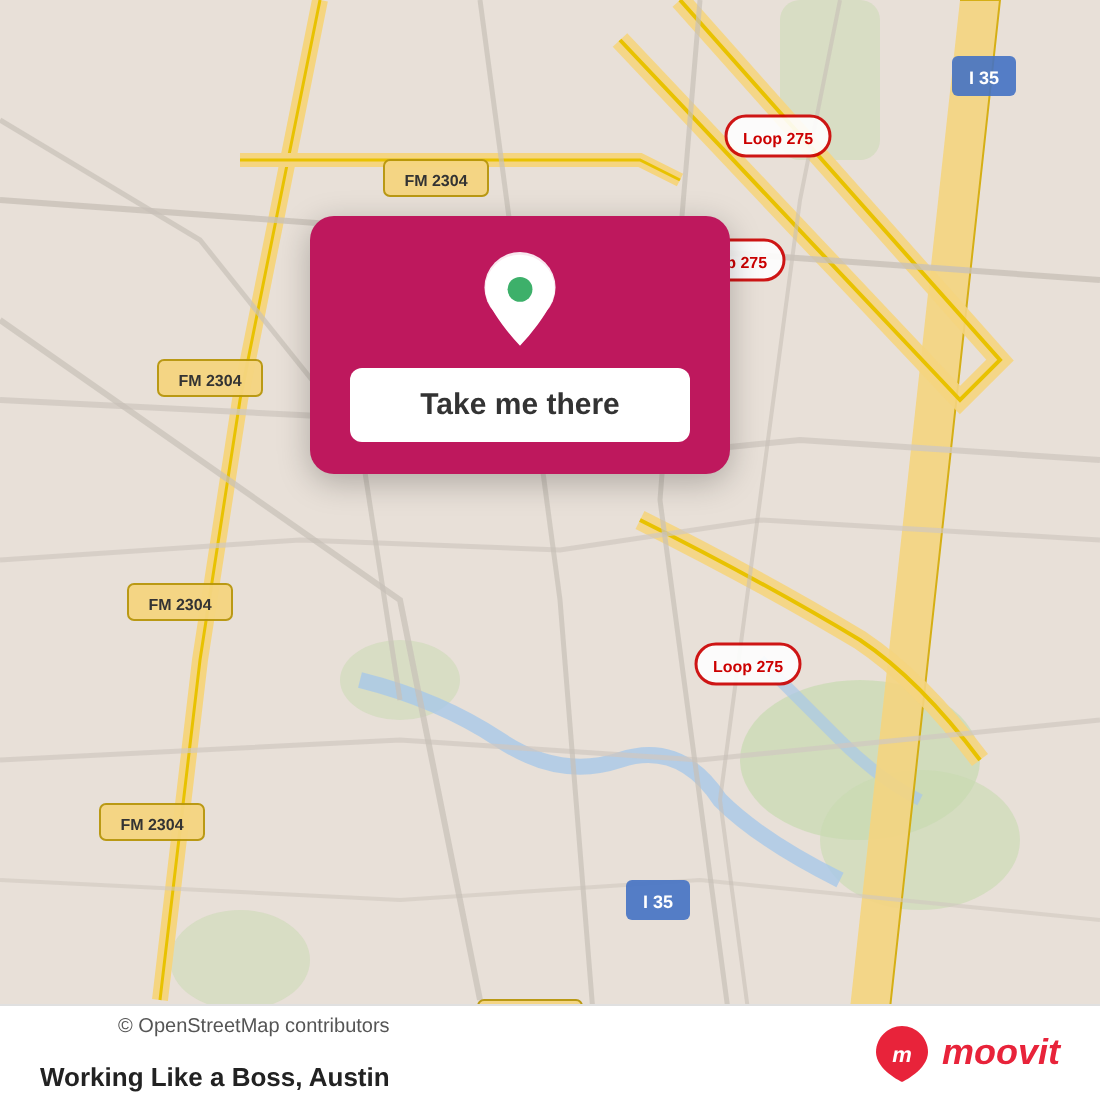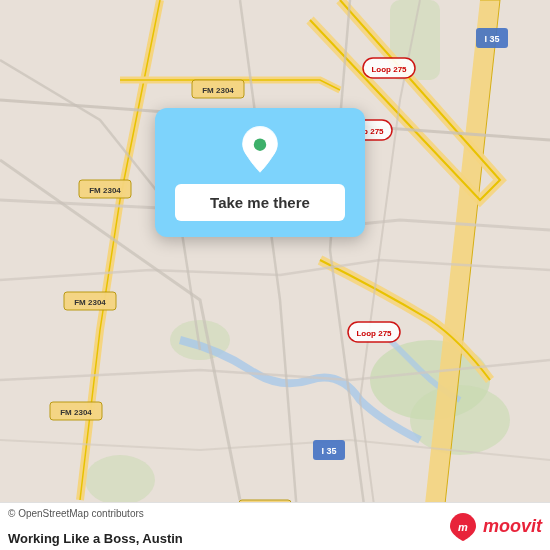--- a/index.html
+++ b/index.html
@@ -25,21 +25,21 @@
       top: 0; left: 0;
       width: 100%; height: 100%;
     }
 
     
     #popup-card {
       position: absolute;
       top: 108px;
       left: 155px;
       width: 210px;
-      background: #7dd3fc;
+      background: #be185d;
       border-radius: 12px;
       display: flex;
       flex-direction: column;
       align-items: center;
       padding: 18px 20px 16px 20px;
       box-shadow: 0 4px 16px rgba(0,0,0,0.25);
       z-index: 10;
     }
 
     #popup-pin-icon {
@@ -65,24 +65,25 @@
     
     #bottom-bar {
       position: absolute;
       bottom: 0;
       left: 0;
       width: 100%;
       background: #ffffff;
       display: flex;
       align-items: center;
       justify-content: space-between;
-      padding: 8px 8px;
+      padding: 8px 20px;
       z-index: 20;
       border-top: 1px solid #e0e0e0;
       height: 48px;
+      text-align: right;
     }
 
     #bottom-left {
       display: flex;
       flex-direction: column;
       font-size: 11px;
     }
 
     #osm-credit {
       color: #555;

